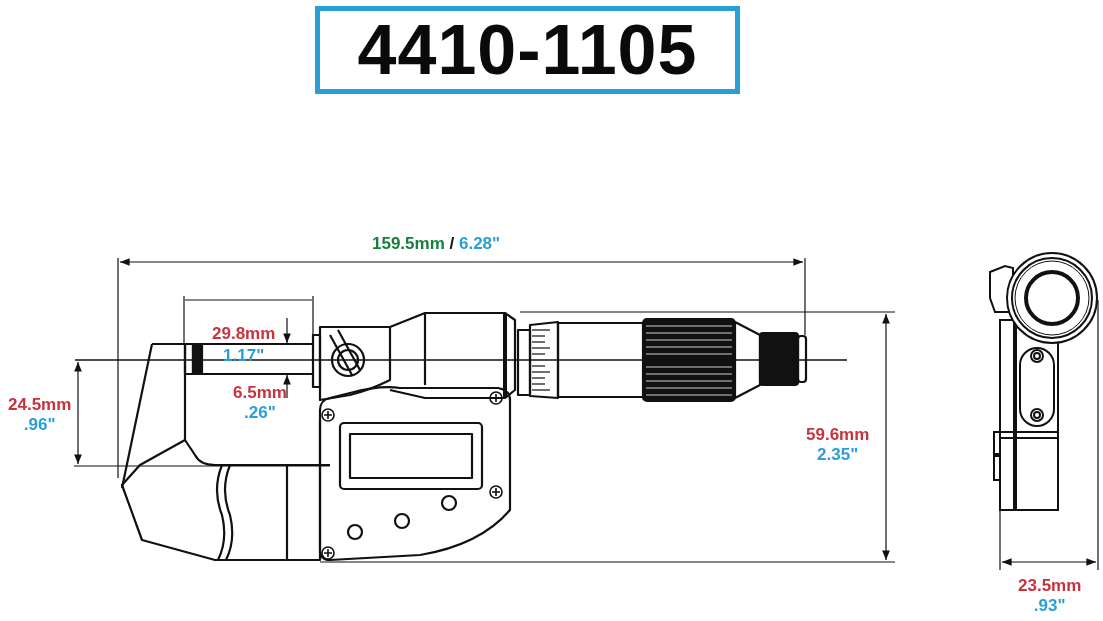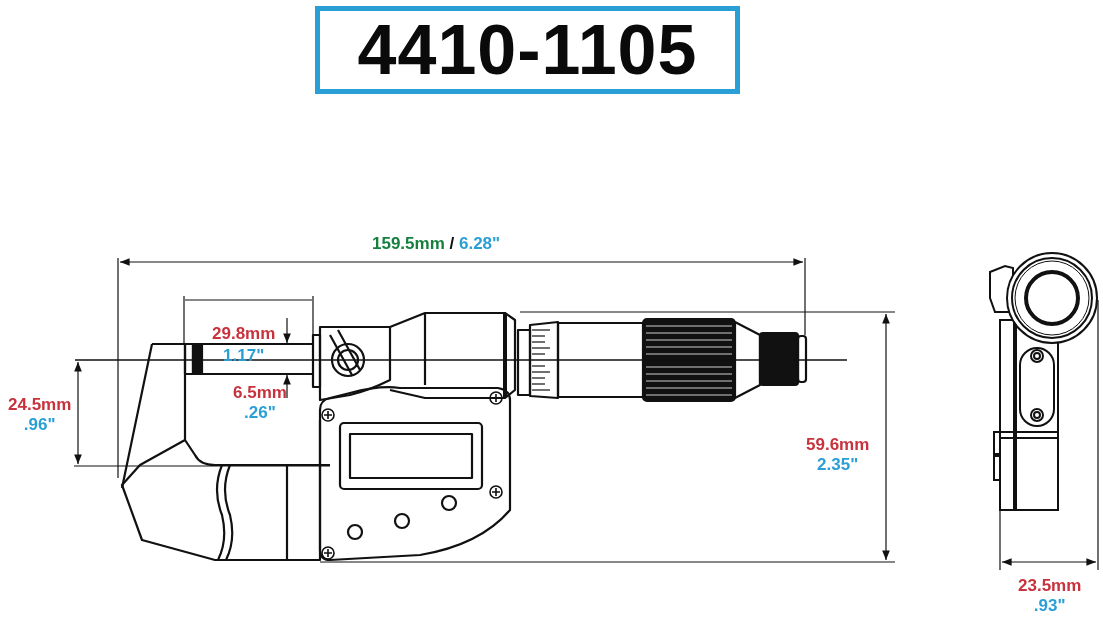--- a/index.html
+++ b/index.html
@@ -162,21 +162,21 @@
 <div class="label" style="left:205px; top:383px;margin-left:28px; --mm:#c8323c; --inch:#2a9fd6;">
   <span class="mm">6.5mm</span>
   <span class="inch">.26"</span>
 </div>
 
 <div class="label" style="left:8px; top:395px; --mm:#c8323c; --inch:#2a9fd6;">
   <span class="mm">24.5mm</span>
   <span class="inch">.96"</span>
 </div>
 
-<div class="label" style="left:806px; top:435px; --mm:#c8323c; --inch:#2a9fd6;">
+<div class="label" style="left:806px; top:425px; --mm:#c8323c; --inch:#2a9fd6;">
   <span class="mm">59.6mm</span>
   <span class="inch">2.35"</span>
 </div>
 
 <div class="label" style="left:1018px; top:576px; --mm:#c8323c; --inch:#2a9fd6;">
   <span class="mm">23.5mm</span>
   <span class="inch">.93"</span>
 </div>
 
 </body></html>

